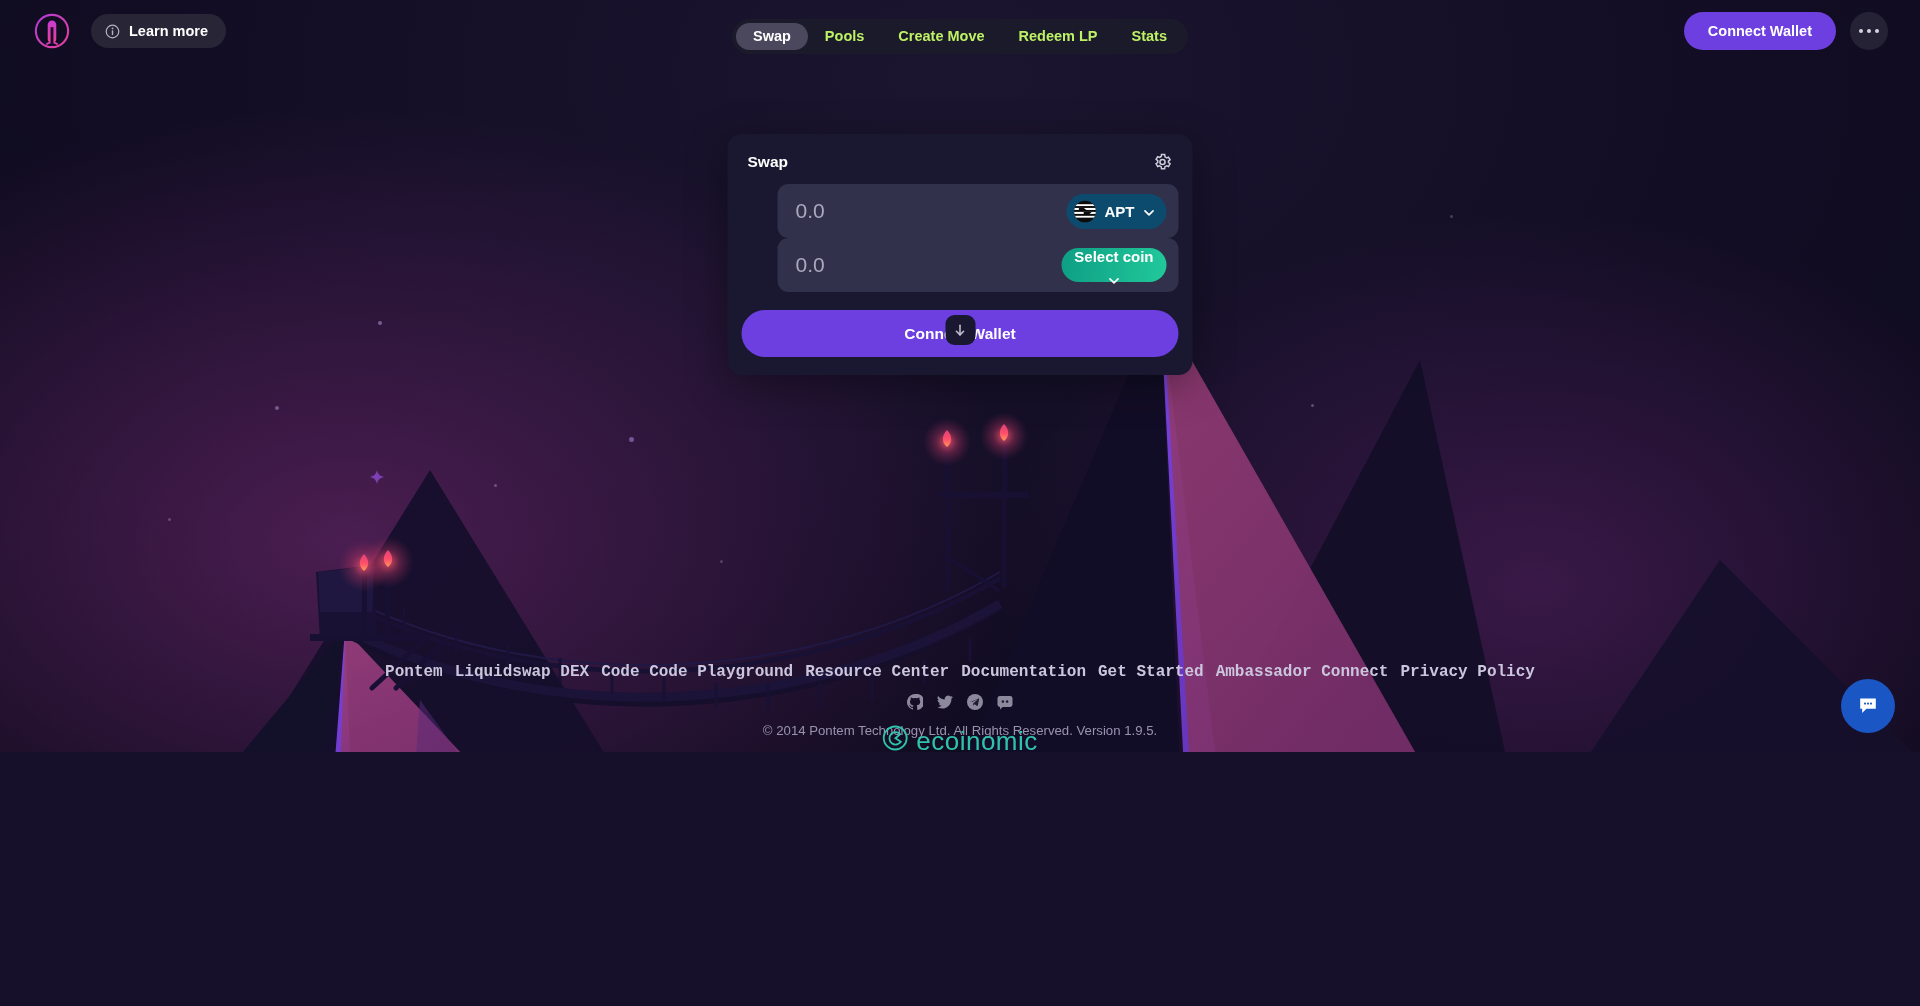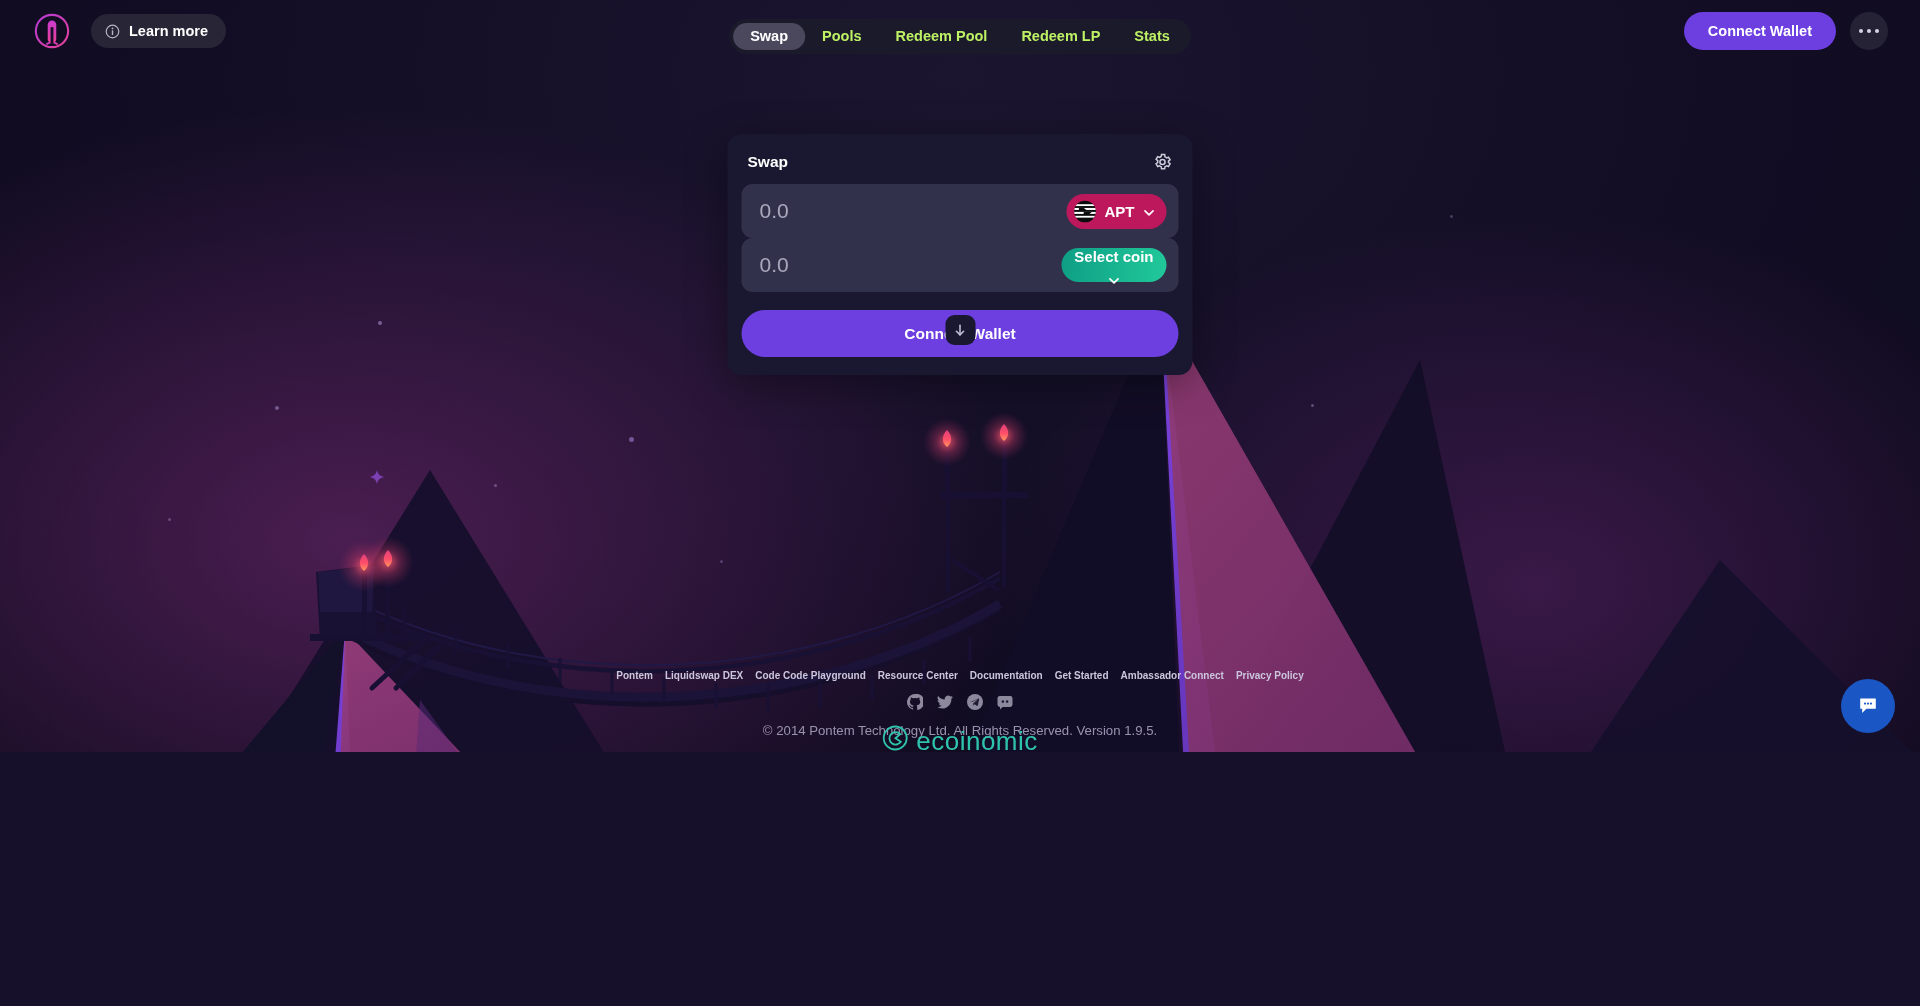--- a/index.html
+++ b/index.html
@@ -114,32 +114,33 @@
   .swap-title { color:#fff; font-size:15.5px; font-weight:bold; }
   .gear { width:20px; height:20px; cursor:pointer; opacity:.9; }
 
   .field {
     position:relative;
     background:#32314b;
     border-radius:11px;
     height:54px;
     display:flex; align-items:center;
     padding:0 12px 0 18px;
+    margin-left:36px;
   }
   .field input {
     flex:1 1 auto; min-width:0;
     background:transparent; border:none; outline:none;
     color:#c6c4d6; font-size:21px;
     font-family:"Liberation Sans", sans-serif;
   }
   .field input::placeholder { color:#aaa8bd; }
 
   .coin-btn {
     display:flex; align-items:center; gap:8px;
-    background:#be185d;
+    background:#0c4a6e;
     border:none; border-radius:18px;
     height:35px; padding:0 11px 0 7px;
     color:#fff; font-size:15px; font-weight:bold;
     cursor:pointer; white-space:nowrap;
   }
   .coin-logo { width:23px; height:23px; border-radius:50%; flex:0 0 23px; }
   .coin-btn.select {
     background:linear-gradient(95deg,#0e9e85 0%,#21c99a 100%);
     padding:0 13px; height:34px;flex-direction:column;
   }
@@ -164,22 +165,22 @@
   }
 
   
   .footer {
     position:absolute; left:0; right:0; bottom:14px;
     z-index:20;
     display:flex; flex-direction:column; align-items:center; gap:13px;
   }
   .footer-links { display:flex; align-items:center; gap:12px; }
   .footer-links a {
-    color:#cbc6dd; font-size:10px; font-weight:bold;
-    text-decoration:none; cursor:pointer; white-space:nowrap;
+    color:#cbc6dd; font-size:16px; font-weight:bold;
+    text-decoration:none; cursor:pointer; white-space:nowrap;font-family:Liberation Mono, monospace;
   }
   .socials { display:flex; align-items:center; gap:14px; }
   .socials .s-ic { width:16px; height:16px; opacity:.62; cursor:pointer; }
   .copyright { color:#9a93b0; font-size:13.2px; }
 
   
   .watermark {
     position:absolute; left:50%; transform:translateX(-50%);
     bottom:-6px; z-index:25;
     display:flex; align-items:center; gap:8px;
@@ -356,21 +357,21 @@
           <circle cx="8" cy="4.7" r="0.95" fill="#cfcce0"></circle>
           <rect x="7.25" y="6.6" width="1.5" height="5.2" rx="0.7" fill="#cfcce0"></rect>
         </svg>
       </span>
       <span>Learn more</span>
     </div>
 
     <nav class="nav">
       <div class="nav-item active">Swap</div>
       <div class="nav-item">Pools</div>
-      <div class="nav-item">Redeem Pool</div>
+      <div class="nav-item">Create Move</div>
       <div class="nav-item">Redeem LP</div>
       <div class="nav-item">Stats</div>
     </nav>
 
     <div class="header-right">
       <button class="connect-top">Connect Wallet</button>
       <div class="more-btn">
         <i></i>
           <i></i>
           <i></i>

